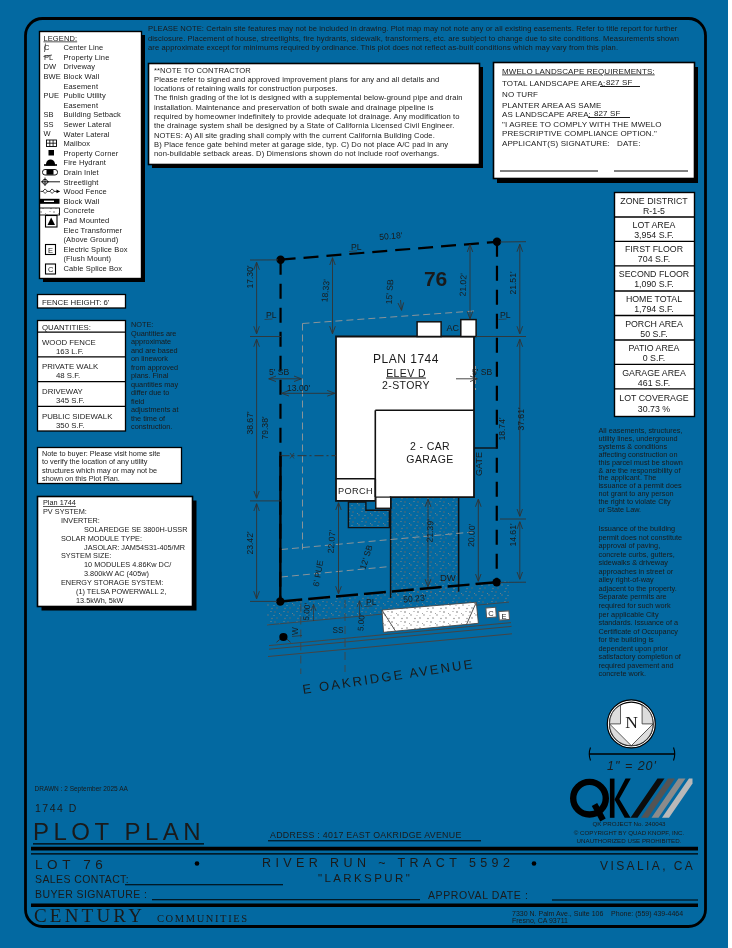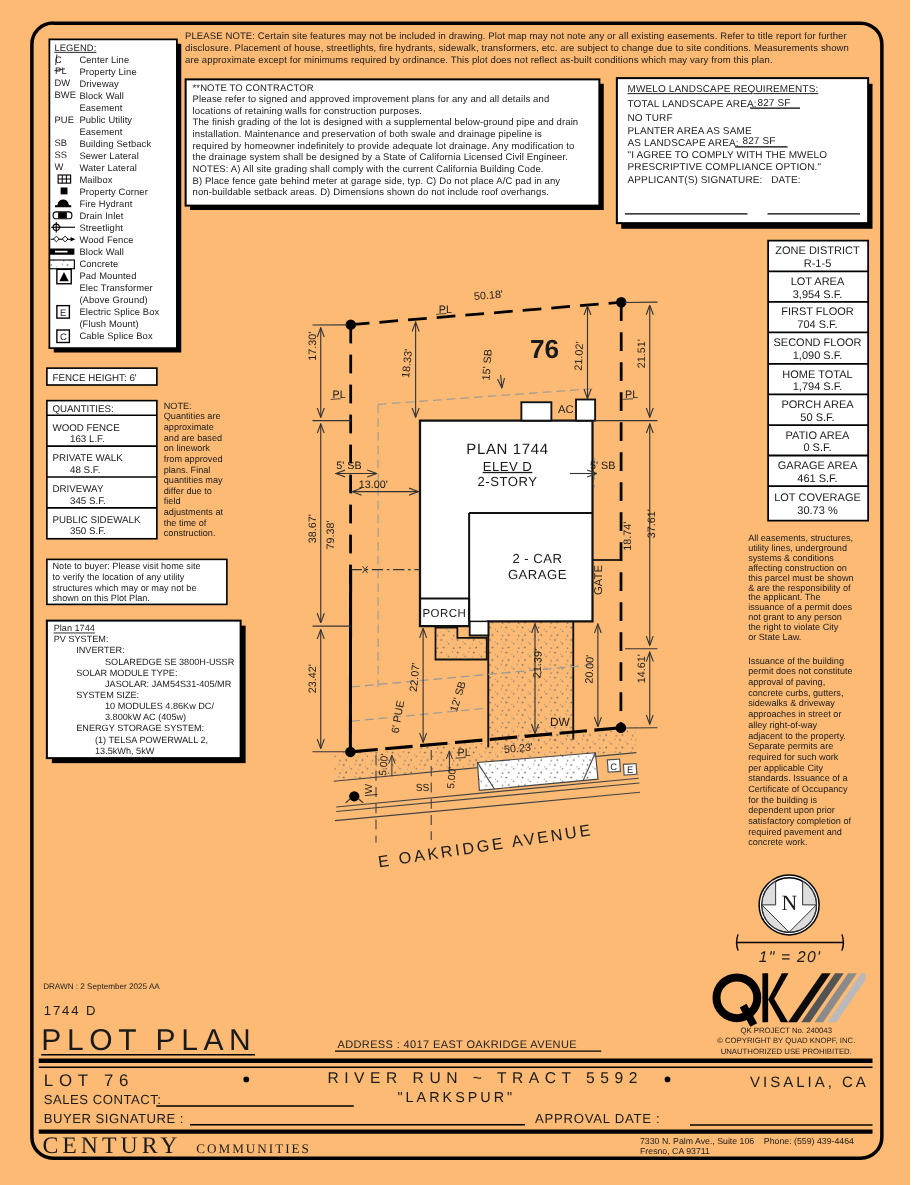--- a/index.html
+++ b/index.html
@@ -1,16 +1,16 @@
 <!DOCTYPE html>
 <html><head>
 <meta charset="utf-8">
 <style>
 html,body{margin:0;padding:0;background:#fff;}
-#page{position:relative;width:728px;height:948px;background:#fdba74;overflow:hidden;
+#page{position:relative;width:728px;height:948px;background:#0369a1;overflow:hidden;
 font-family:"Liberation Sans",sans-serif;}
 svg{position:absolute;left:0;top:0;}
 text{font-family:"Liberation Sans",sans-serif;fill:#1a1a1a;}
 </style>
 </head>
 <body>
 <div id="page">
 <svg width="732" height="948" viewBox="0 0 732 948">
 <defs>
 <pattern id="stip" width="13" height="10" patternUnits="userSpaceOnUse">

